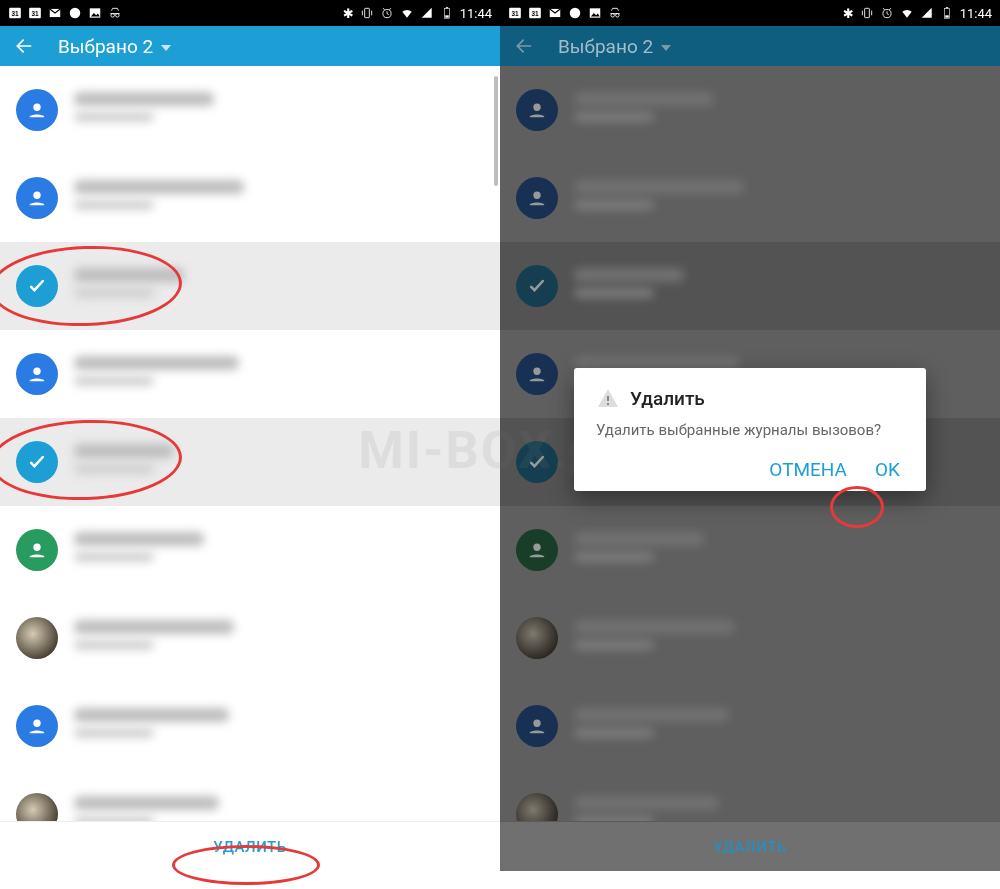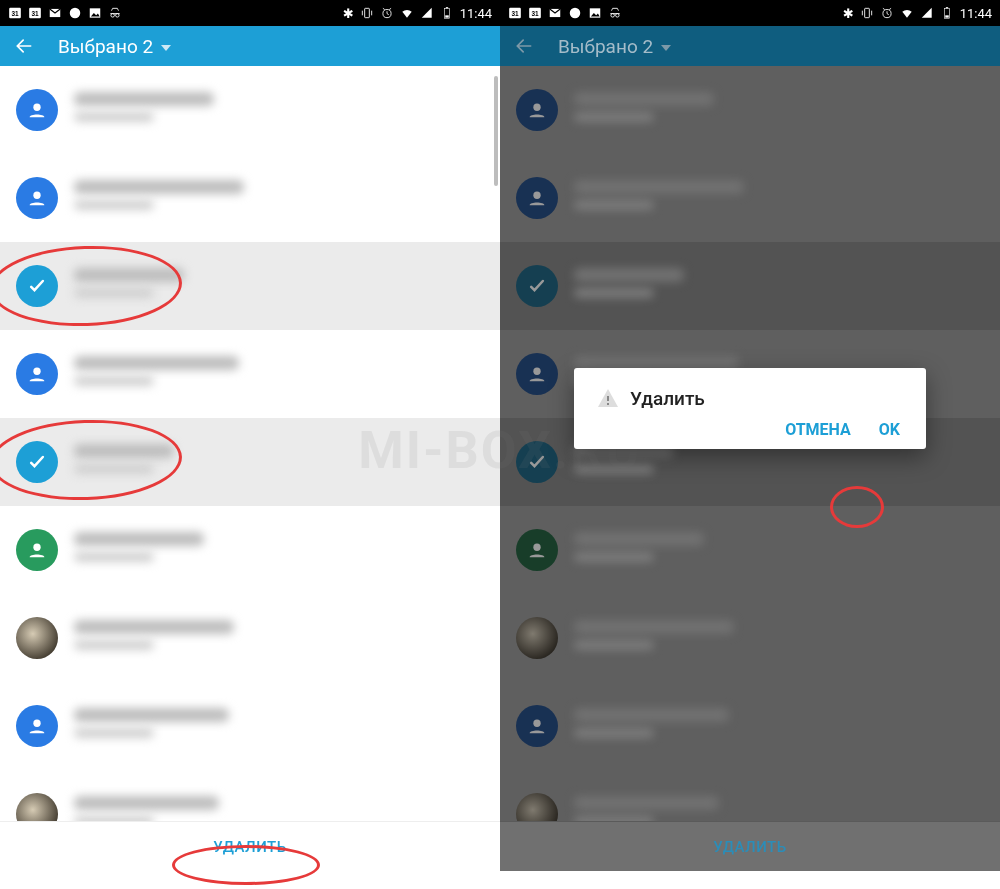--- a/index.html
+++ b/index.html
@@ -95,21 +95,21 @@
       background: #fff; z-index:10;
       border-radius: 3px;
       box-shadow: 0 8px 24px rgba(0,0,0,0.4);
       padding: 18px 22px 10px 22px;
     }
     .dialog .dlg-head { display: flex; align-items: center; gap: 10px; margin-bottom: 10px;}
     .dialog .dlg-head .warn-icon { width: 24px; height: 24px; }
     .dialog .dlg-title { font-size: 19px; color: #222; font-weight: 500; }
     .dialog .dlg-msg { font-size: 15px; color: #666; line-height: 1.35; margin-bottom: 18px; }
     .dialog .dlg-actions { display:flex; justify-content: flex-end; gap: 28px; padding-right: 4px;}
-    .dialog .dlg-actions .dbtn { font-size: 16px; font-weight: 700; color: #1d9fd6; }
+    .dialog .dlg-actions .dbtn { font-size: 19px; font-weight: 400; color: #1d9fd6; }
     
     .ann {
       position: absolute;
       border: 3px solid #e63a3a;
       border-radius: 50%;
       z-index: 20;
       pointer-events: none;
     }
     .ann.a1 { left: -10px; top: 246px; width: 192px; height: 80px; border-radius: 50%; transform: rotate(-2deg);}
     .ann.a2 { left: -10px; top: 420px; width: 192px; height: 80px; border-radius: 50%; transform: rotate(-2deg);}
@@ -520,20 +520,21 @@
     <div class="dlg-head">
       <span class="warn-icon">
         <svg viewBox="0 0 24 24">
             <path d="M12 3L2 21h20L12 3z" fill="#ddd"></path>
             <rect x="11" y="10" width="2" height="5" fill="#888"></rect>
             <rect x="11" y="17" width="2" height="2" fill="#888"></rect>
           </svg>
       </span>
       <span class="dlg-title">Удалить</span>
     </div>
+    <div class="dlg-msg">Удалить выбранные журналы вызовов?</div>
     <div class="dlg-actions">
       <span class="dbtn">ОТМЕНА</span>
       <span class="dbtn">OK</span>
     </div>
   </div>
 </div>
 
 <div class="watermark">MI-BOX.RU</div>
 
 <div class="ann a1"></div>

